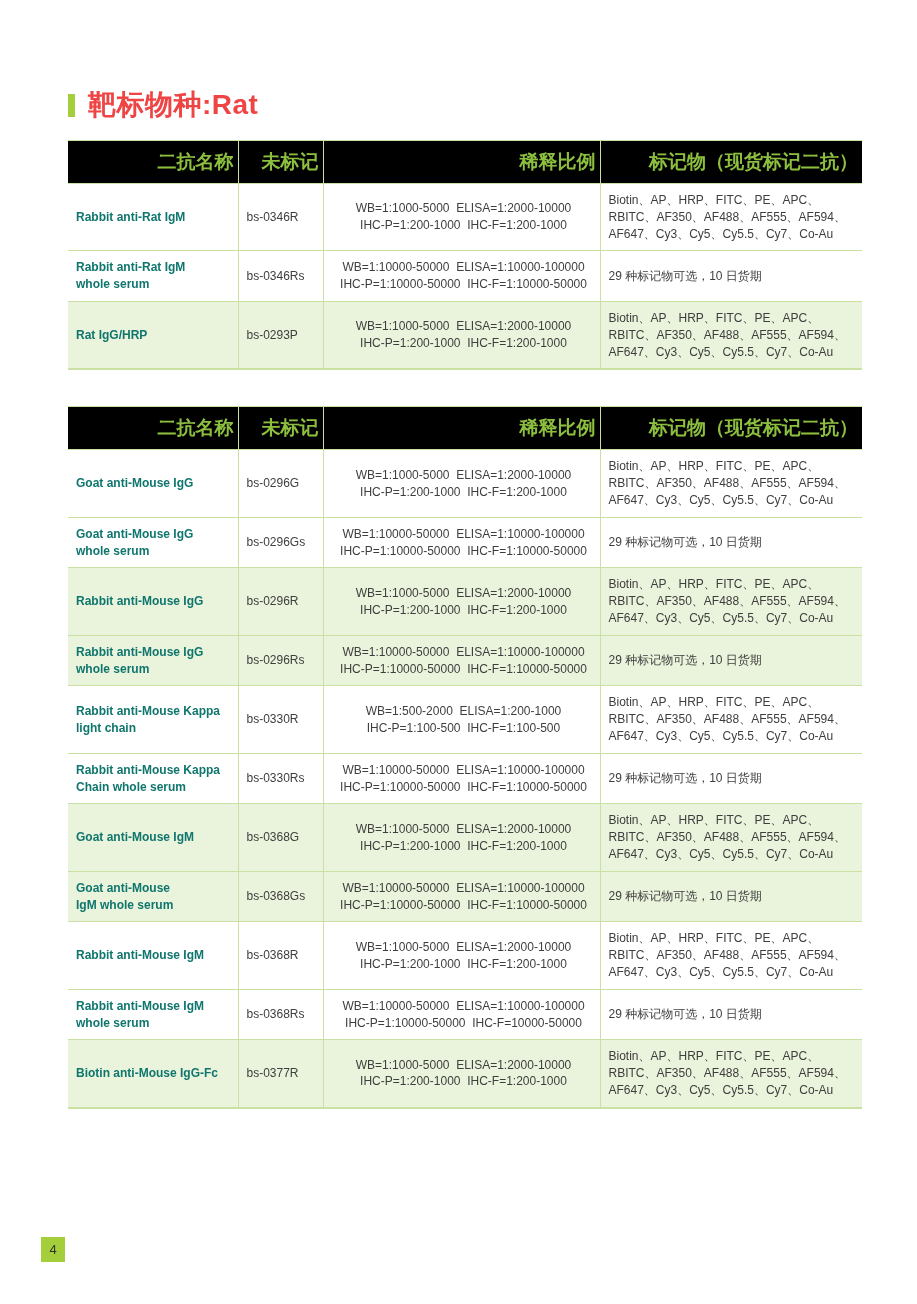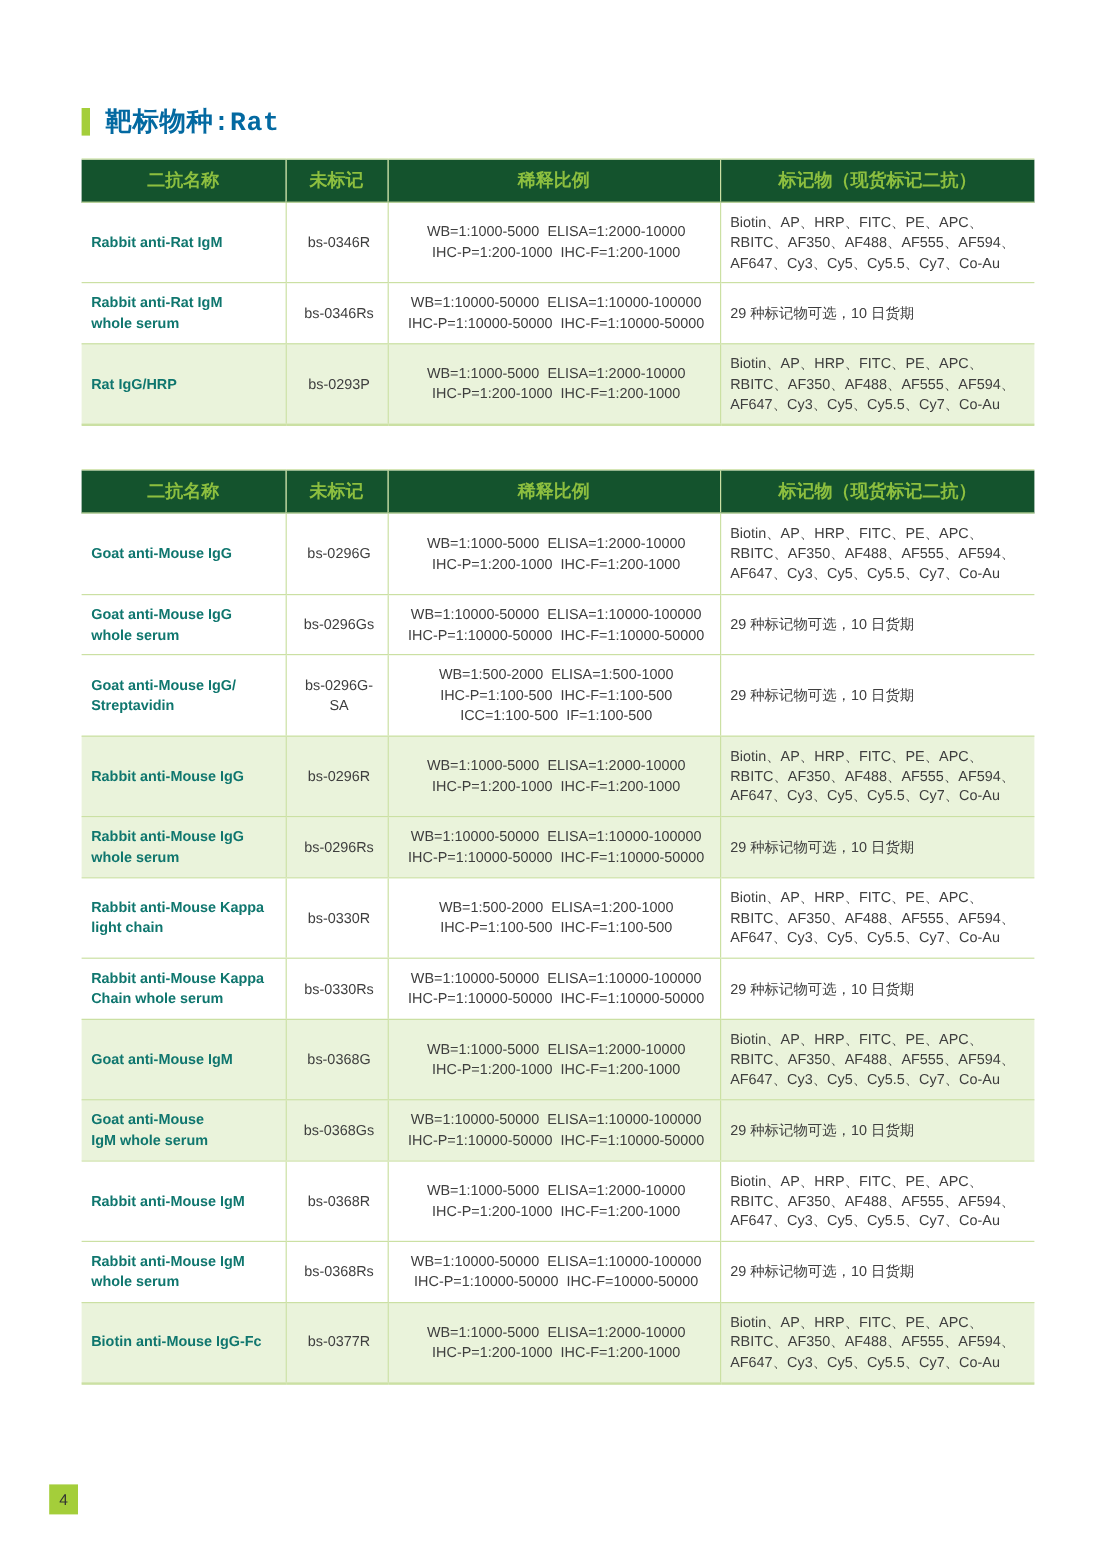--- a/index.html
+++ b/index.html
@@ -11,45 +11,45 @@
   }
   .content { position:absolute; left:68px; top:86px; width:794px; }
   .section { margin:0; }
   .section + .section { margin-top:36px; }
   .sec-title { display:flex; align-items:center; margin-bottom:16px; }
   .sec-title .bar {
     display:inline-block; width:7px; height:23px;
     background:var(--accent,#a4ce3a); margin-right:13px;
   }
   .sec-title .txt {
-    font-size:22px; font-weight:bold; color:#0369a1; letter-spacing:0.5px;
-    font-family:Liberation Mono, monospace;
+    font-size:28px; font-weight:bold; color:#ef4444; letter-spacing:0.5px;
+    font-family:Liberation Sans, sans-serif;
   }
   table.ab {
     width:794px; border-collapse:collapse; table-layout:fixed;
   }
   table.ab th {
-    font-size:15px; font-weight:bold; color:var(--header_text,#8dbf3f);
-    text-align:center; padding:8px 4px;
+    font-size:19px; font-weight:bold; color:var(--header_text,#8dbf3f);
+    text-align:right; padding:8px 4px;
     border-top:1px solid var(--border,#cbe0a3);
     border-bottom:1px solid var(--border,#cbe0a3);
-    background:#14532d;
+    background:#000000;
   }
   table.ab td {
     font-size:12px; line-height:1.4; vertical-align:middle;
     padding:8px 4px 8px 8px;
     border-bottom:1px solid var(--border,#cbe0a3);
     background:#ffffff;
   }
   table.ab td + td, table.ab th + th { border-left:1px solid var(--border,#cbe0a3); }
   table.ab tbody tr:last-child td { border-bottom:2px solid var(--border,#cbe0a3); }
   table.ab tr.hl td { background:var(--row_highlight,#eaf3db); }
   .pre { white-space:pre-wrap; }
   td.c-name { font-weight:bold; font-size:12.5px; color:#0f766e; padding-left:8px; padding-right:4px; }
-  td.c-code { text-align:center; padding-left:2px; padding-right:2px;margin-top:29px; }
+  td.c-code { text-align:left; padding-left:2px; padding-right:2px;margin-top:29px; }
   td.c-dil  { padding-left:6px; padding-right:2px;text-align:center; }
   td.c-label{ padding-left:8px; padding-right:2px; }
   .page-num {
     position:absolute; left:41px; top:1237px; width:24px; height:25px;
     background:var(--accent,#a4ce3a); color:#333333; font-size:13px;
     display:flex; align-items:center; justify-content:center;
   }
 </style>
 </head>
 <body>
@@ -140,30 +140,20 @@
 
           <tr>
             <td class="c-name pre">Goat anti-Mouse IgG
 whole serum</td>
             <td class="c-code pre">bs-0296Gs</td>
             <td class="c-dil pre">WB=1:10000-50000  ELISA=1:10000-100000
 IHC-P=1:10000-50000  IHC-F=1:10000-50000</td>
             <td class="c-label pre">29 种标记物可选，10 日货期</td>
           </tr>
 
-          <tr>
-            <td class="c-name pre">Goat anti-Mouse IgG/
-Streptavidin</td>
-            <td class="c-code pre">bs-0296G-
-SA</td>
-            <td class="c-dil pre">WB=1:500-2000  ELISA=1:500-1000
-IHC-P=1:100-500  IHC-F=1:100-500
-ICC=1:100-500  IF=1:100-500</td>
-            <td class="c-label pre">29 种标记物可选，10 日货期</td>
-          </tr>
 
           <tr class="hl">
             <td class="c-name pre">Rabbit anti-Mouse IgG</td>
             <td class="c-code pre">bs-0296R</td>
             <td class="c-dil pre">WB=1:1000-5000  ELISA=1:2000-10000
 IHC-P=1:200-1000  IHC-F=1:200-1000</td>
             <td class="c-label pre">Biotin、AP、HRP、FITC、PE、APC、
 RBITC、AF350、AF488、AF555、AF594、
 AF647、Cy3、Cy5、Cy5.5、Cy7、Co-Au</td>
           </tr>

